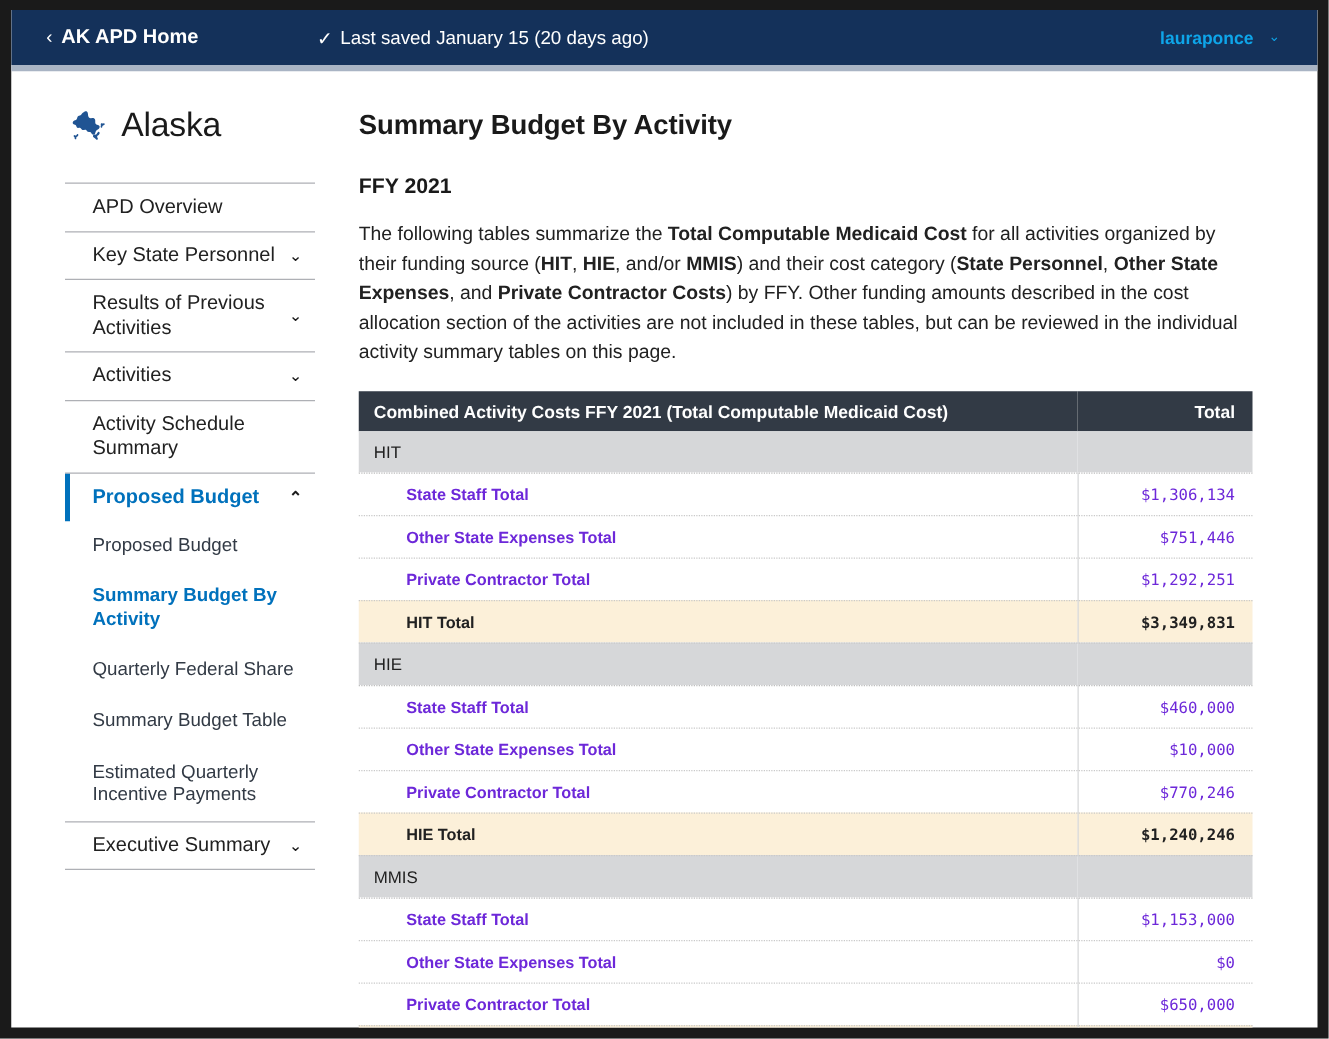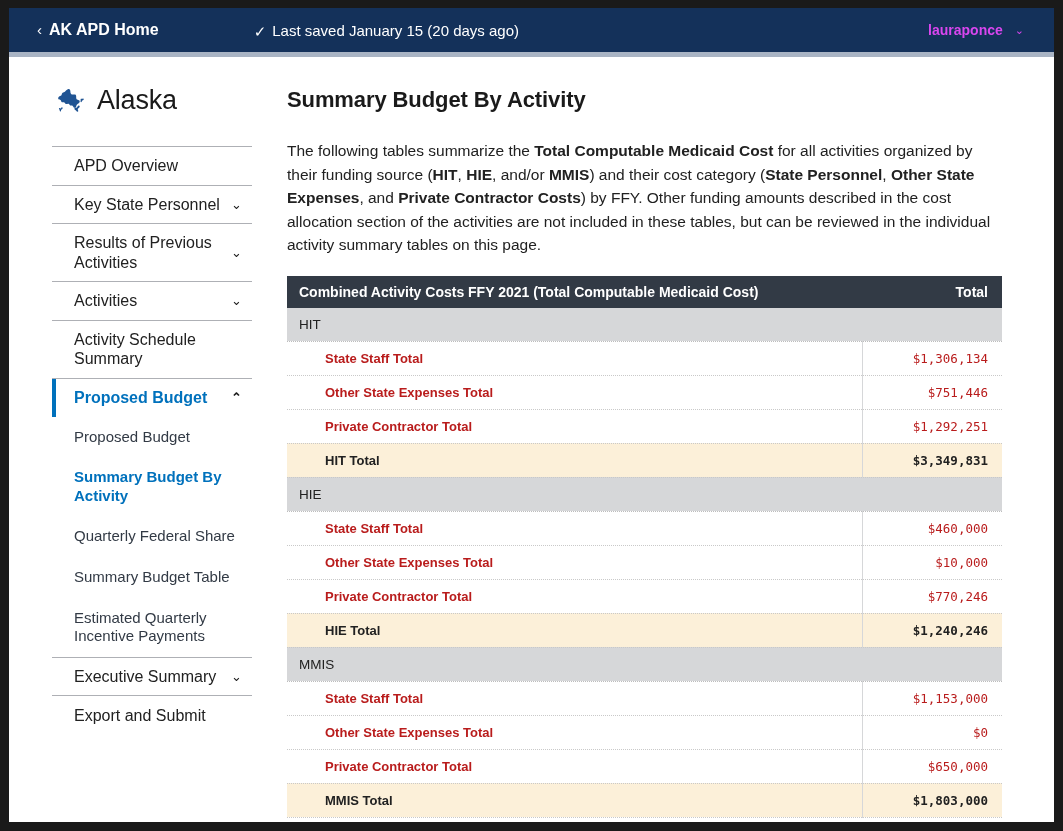--- a/index.html
+++ b/index.html
@@ -74,21 +74,21 @@
     transform: translateY(1px);
   }
   .user-menu {
     position: absolute;
     right: 30px;
     top: 50%;
     transform: translateY(-50%);
     display: flex;
     align-items: center;
     gap: 12px;
-    color: #d946ef;
+    color: #0ea5e9;
     font-size: 14px;
     font-weight: bold;
     cursor: pointer;
     white-space: nowrap;
   }
   .user-chevron {
     font-size: 11px;
     font-weight: normal;
     line-height: 1;
   }
@@ -234,21 +234,21 @@
     color: #212121;
     padding: 9px 12px;
     border-bottom: 1px dotted #bdbdbd;
   }
   tr.section-row td.num { border-left: none; }
 
   tr.data-row td {
     background: #ffffff;
     font-size: 13px;
     font-weight: bold;
-    color: #b91c1c;
+    color: #6d28d9;
     padding: 9px 12px 9px 38px;
     border-bottom: 1px dotted #c9c9c9;
   }
   tr.data-row td.num {
     font-family: "DejaVu Sans Mono", monospace;
     font-weight: normal;
     font-size: 12.5px;
     text-align: right;
     padding: 9px 14px 9px 8px;
     border-left: 1px solid #d6d7d9;
@@ -355,30 +355,28 @@
             <span>Estimated Quarterly Incentive Payments</span>
           </div>
         </div>
 
 
         <div class="nav-item">
           <span>Executive Summary</span>
           <span class="nav-caret">⌄</span>
         </div>
 
-        <div class="nav-item no-rule">
-          <span>Export and Submit</span>
-        </div>
 
       </nav>
     </aside>
 
     <main class="main">
 
       <h1 class="page-title">Summary Budget By Activity</h1>
+      <h2 class="ffy-title">FFY 2021</h2>
       <p class="intro" id="intro-paragraph"><span>The following tables summarize the </span><b>Total Computable Medicaid Cost</b><span> for all activities organized by their funding source (</span><b>HIT</b><span>, </span><b>HIE</b><span>, and/or </span><b>MMIS</b><span>) and their cost category (</span><b>State Personnel</b><span>, </span><b>Other State Expenses</b><span>, and </span><b>Private Contractor Costs</b><span>) by FFY. Other funding amounts described in the cost allocation section of the activities are not included in these tables, but can be reviewed in the individual activity summary tables on this page.</span></p>
 
       <table class="budget-table">
         <colgroup>
           <col class="col-label">
           <col class="col-total">
         </colgroup>
         <thead>
           <tr class="th-bar">
             <th>Combined Activity Costs FFY 2021 (Total Computable Medicaid Cost)</th>

